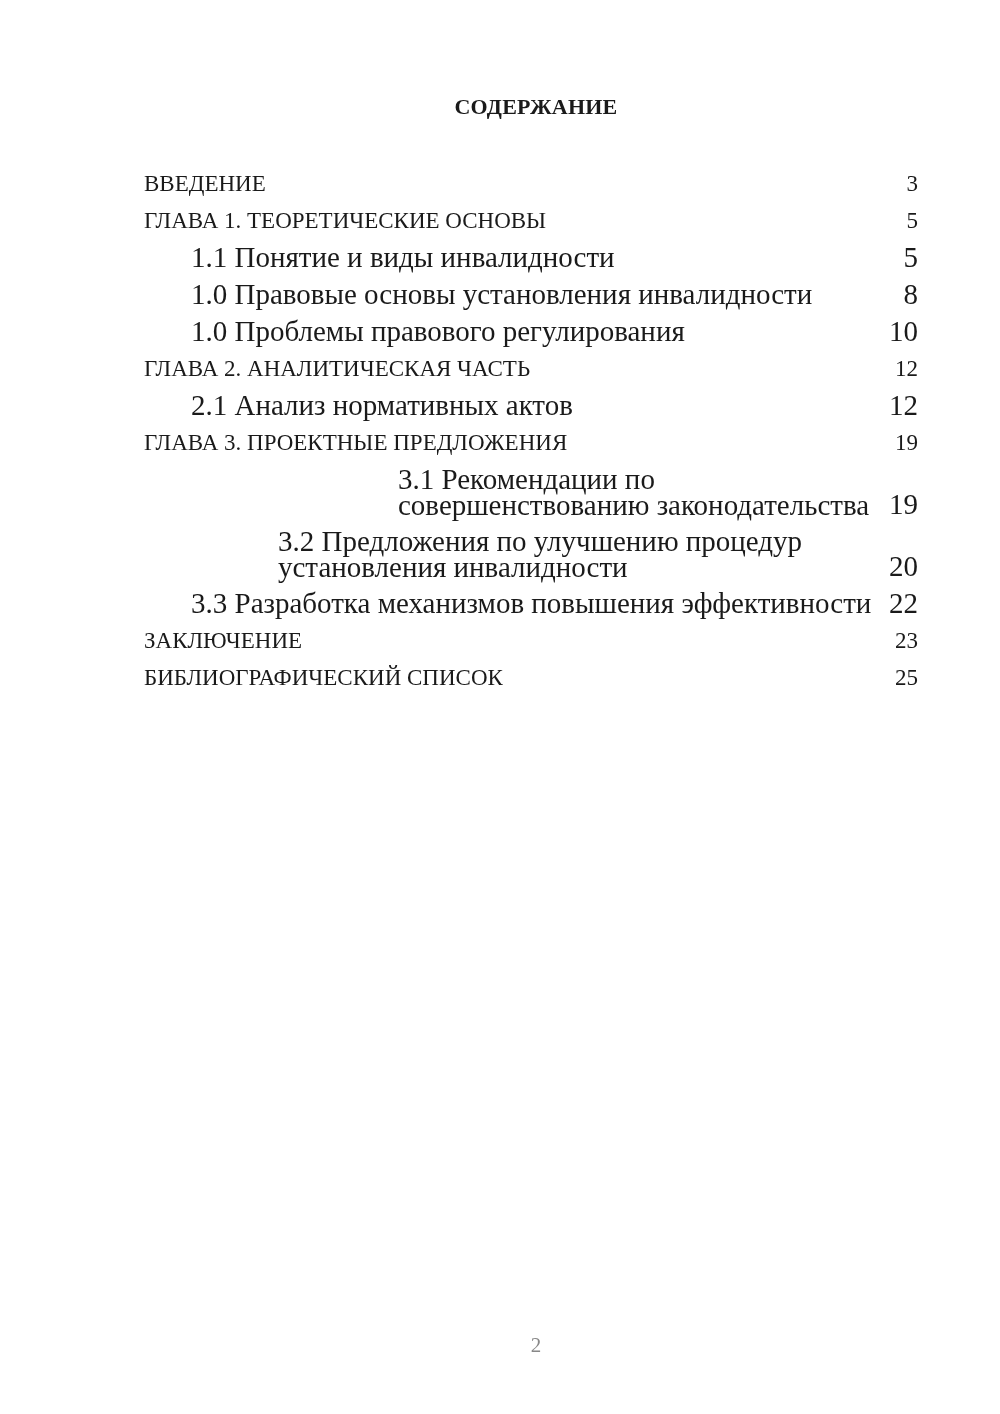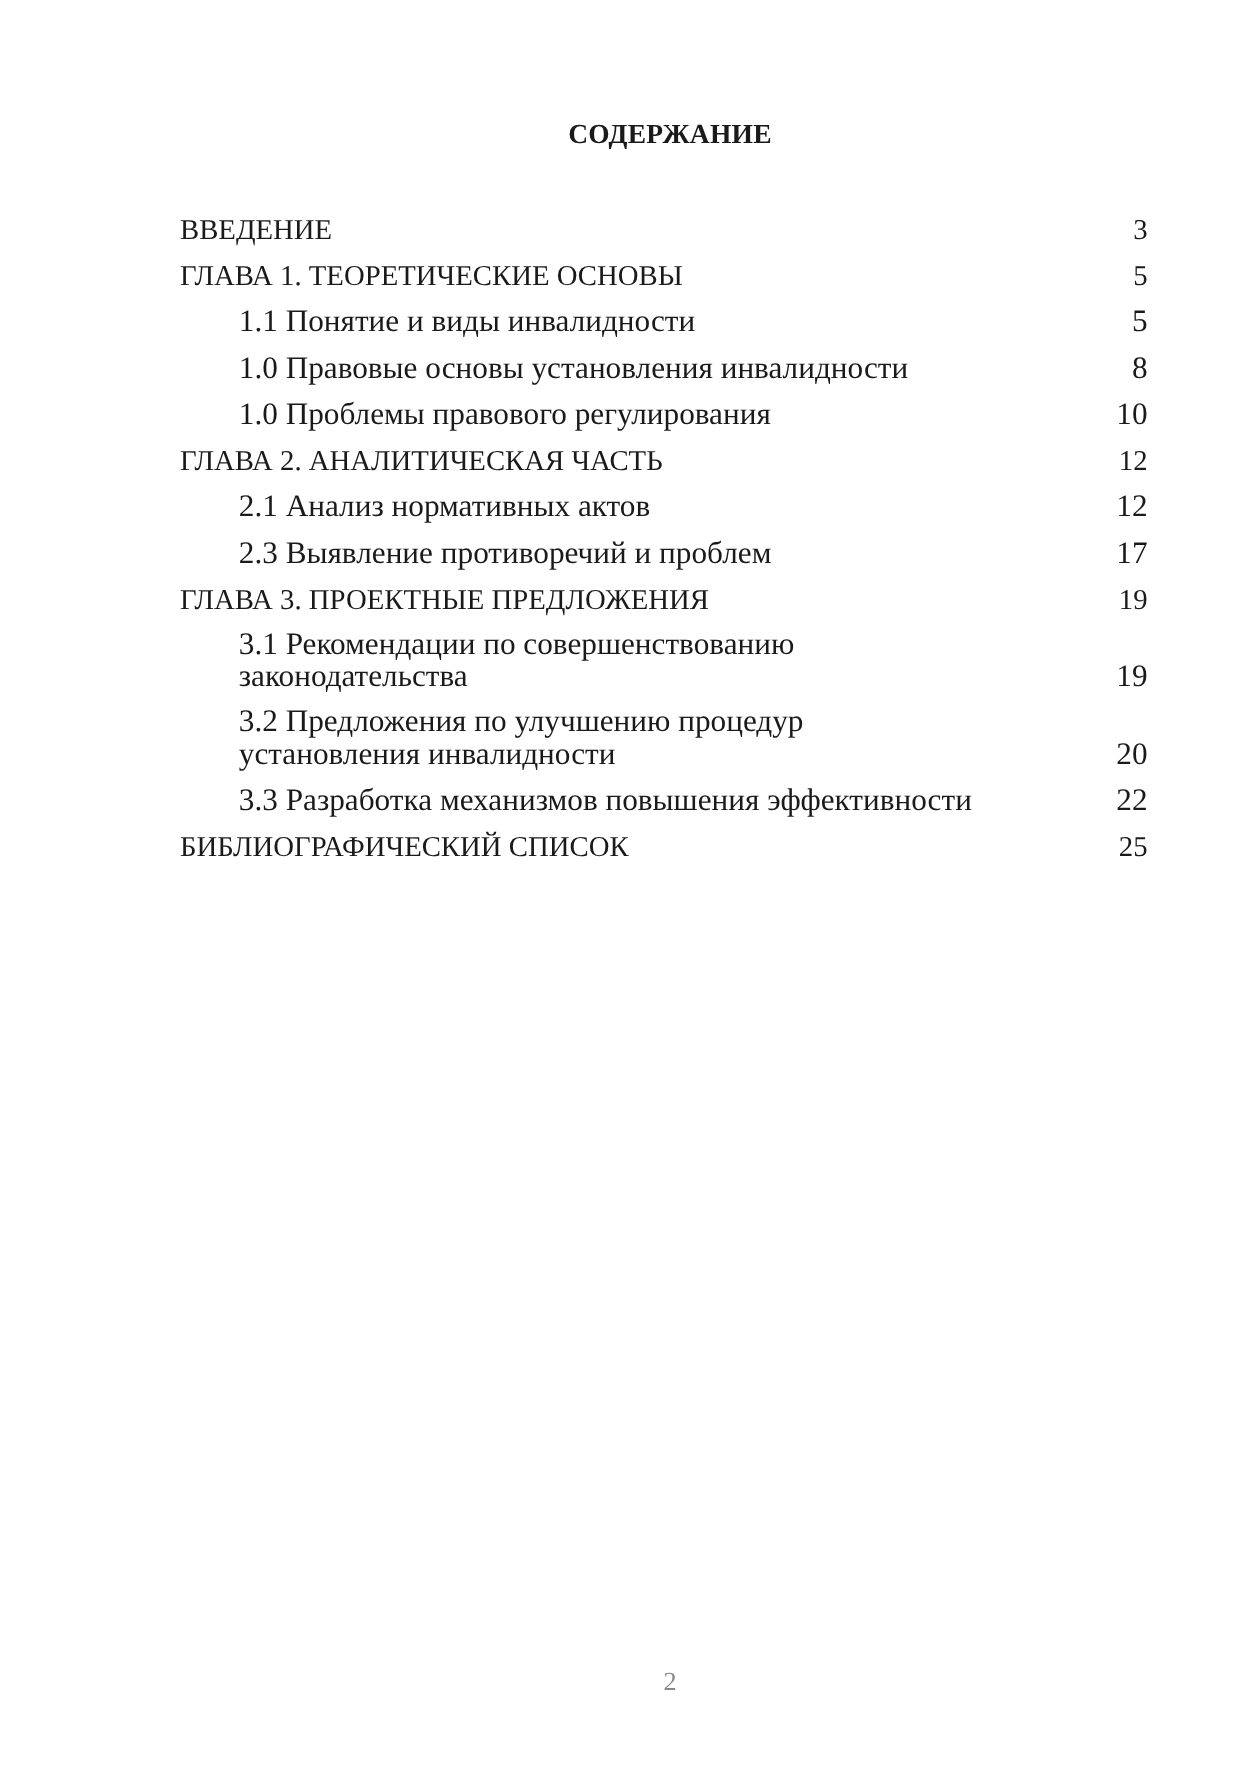--- a/index.html
+++ b/index.html
@@ -1,23 +1,23 @@
 <!DOCTYPE html>
 <html><head>
   <meta charset="utf-8">
   <style>
     html, body { margin: 0; padding: 0; background: #ffffff; }
     body { width: 1000px; height: 1414px; position: relative; overflow: hidden;
            font-family: "Liberation Serif", "DejaVu Serif", serif; color: #1a1a1a; }
     .title { position: absolute; top: 94px; left: 0; width: 1072px; text-align: center;
              font-size: 22px; font-weight: bold; letter-spacing: 0.2px; }
     .toc { position: absolute; top: 170px; left: 144px; width: 774px; }
-    .row { display: flex; justify-content: space-between; align-items: flex-end;
+    .row { display: flex; justify-content: flex-end; align-items: flex-end;
            font-size: 23px; line-height: 27px; margin-bottom: 10px; }
-    .row.sub { padding-left: 47px; font-size: 25px; }
+    .row.sub { padding-left: 47px; font-size: 29px; }
     .row .label { flex: 1; }
     .row .label.wrap { max-width: 600px; line-height: 26px; }
     .row .page { width: 40px; text-align: right; }
     .footer { position: absolute; top: 1333px; left: 0; width: 1072px; text-align: center;
               font-size: 21px; color: #888888; }
   </style>
 </head>
 <body>
 
 <div class="title">СОДЕРЖАНИЕ</div>
@@ -44,39 +44,39 @@
     <span class="page">10</span>
   </div>
   <div class="row">
     <span class="label">ГЛАВА 2. АНАЛИТИЧЕСКАЯ ЧАСТЬ</span>
     <span class="page">12</span>
   </div>
   <div class="row sub">
     <span class="label">2.1 Анализ нормативных актов</span>
     <span class="page">12</span>
   </div>
-  <div class="row sub">
-    <span class="label">2.3 Выявление противоречий и проблем</span>
-    <span class="page">17</span>
-  </div>
   <div class="row">
     <span class="label">ГЛАВА 3. ПРОЕКТНЫЕ ПРЕДЛОЖЕНИЯ</span>
     <span class="page">19</span>
   </div>
   <div class="row sub">
     <span class="label wrap" style="max-width:480px">3.1 Рекомендации по совершенствованию законодательства</span>
     <span class="page">19</span>
   </div>
   <div class="row sub">
     <span class="label wrap">3.2 Предложения по улучшению процедур установления инвалидности</span>
     <span class="page">20</span>
   </div>
   <div class="row sub">
     <span class="label">3.3 Разработка механизмов повышения эффективности</span>
     <span class="page">22</span>
   </div>
   <div class="row">
+    <span class="label">ЗАКЛЮЧЕНИЕ</span>
+    <span class="page">23</span>
+  </div>
+  <div class="row">
     <span class="label">БИБЛИОГРАФИЧЕСКИЙ СПИСОК</span>
     <span class="page">25</span>
   </div>
 </div>
 
 <div class="footer">2</div>
 
 </body></html>

